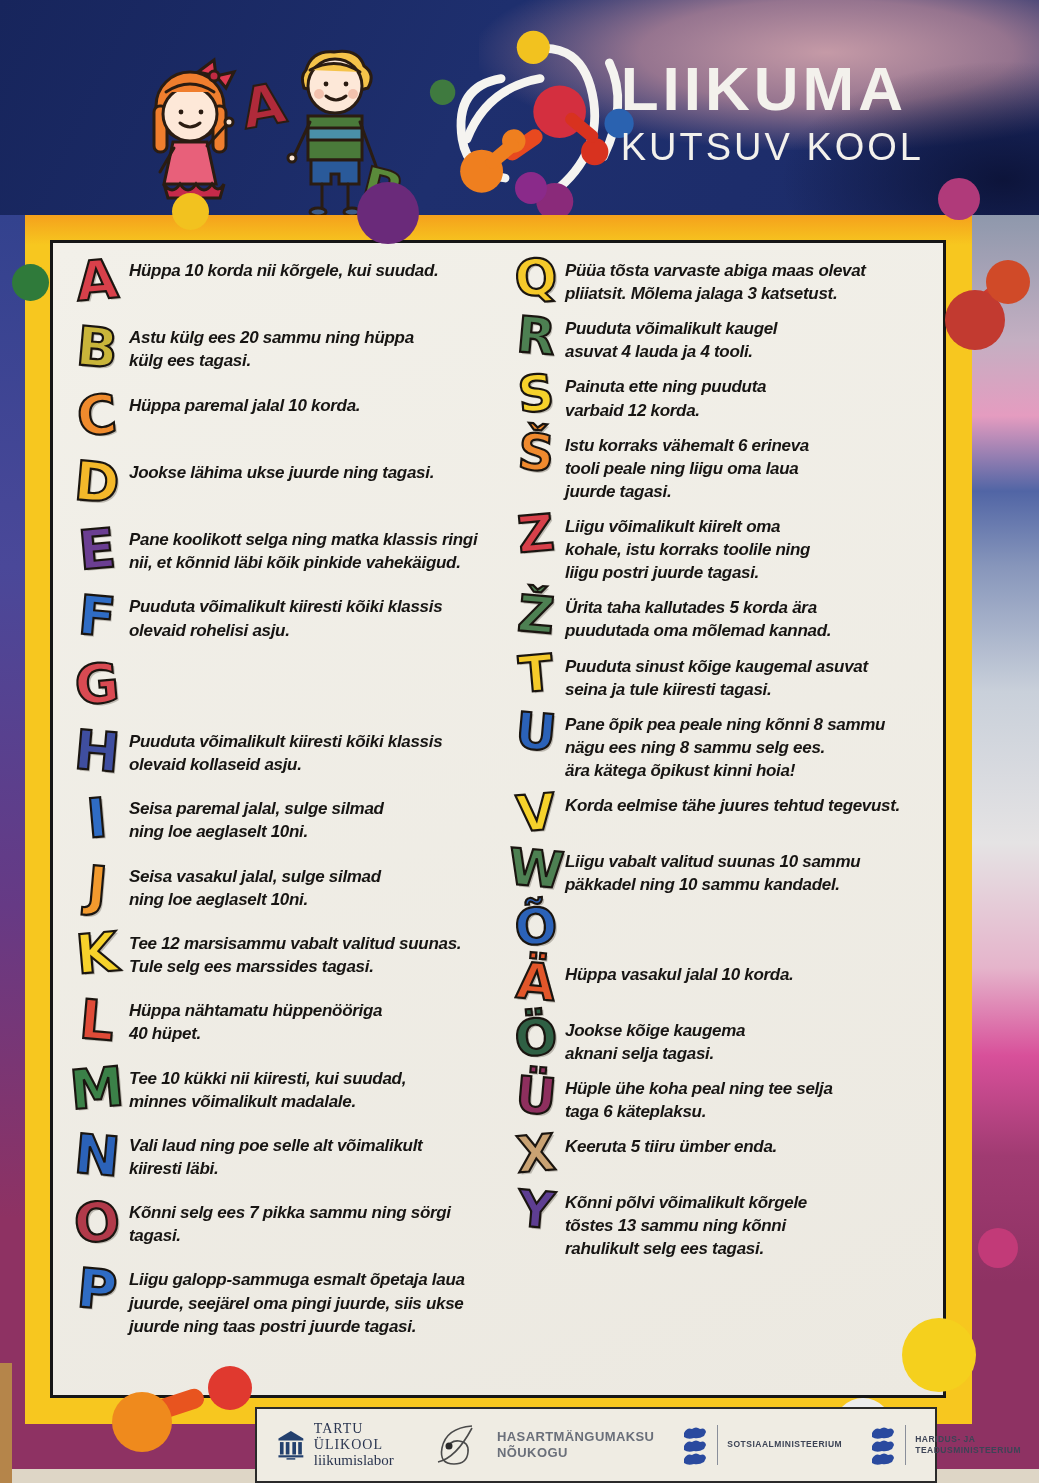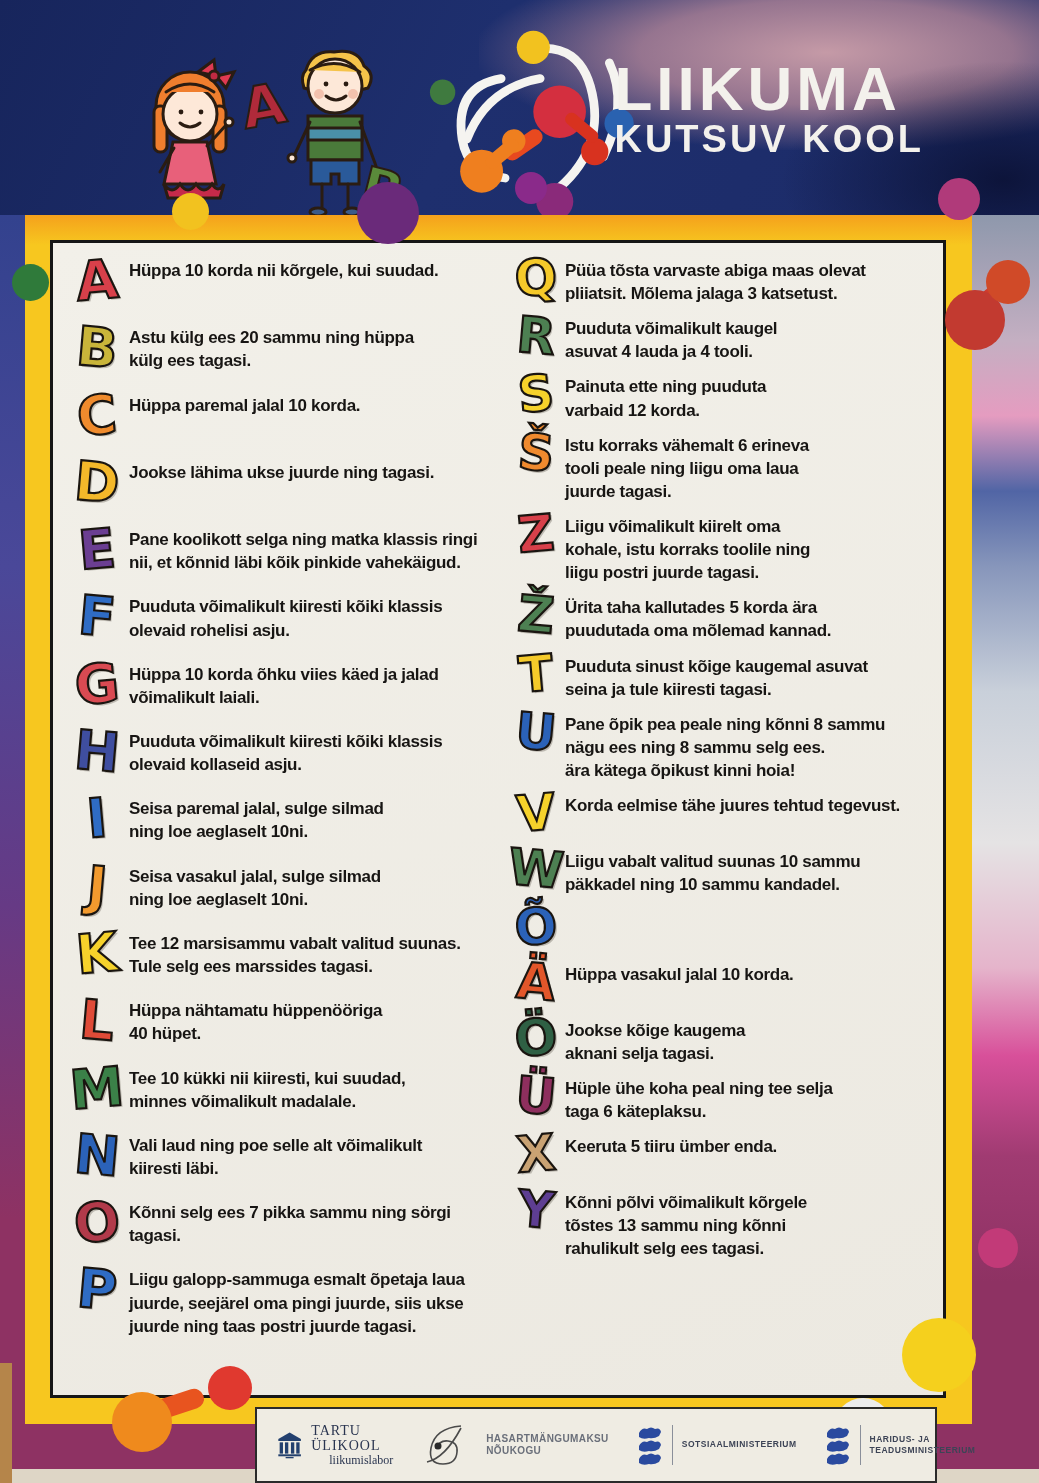--- a/index.html
+++ b/index.html
@@ -7,21 +7,21 @@
          background:#d9d0c0;font-family:"Liberation Sans",sans-serif;}
   
   .hdr{position:absolute;left:0;top:0;width:1039px;height:215px;
        background:linear-gradient(115deg,#17255c 0%,#1e2f6e 45%,#1c2b68 100%);overflow:hidden;}
   .hdr-pink{position:absolute;right:0;top:0;width:560px;height:150px;
        background:radial-gradient(ellipse at 62% 35%,rgba(206,160,170,.95) 0%,rgba(190,140,155,.75) 38%,rgba(190,140,155,0) 72%);}
   .hdr-dark{position:absolute;right:-60px;top:60px;width:320px;height:200px;
        background:radial-gradient(ellipse at 70% 60%,rgba(10,16,50,.85) 0%,rgba(10,16,50,0) 70%);}
   .hdr-title{position:absolute;right:115px;top:58px;text-align:left;color:#f3f1ec;}
   .hdr-title .l1{font-size:62px;font-weight:bold;letter-spacing:4px;line-height:1;}
-  .hdr-title .l2{font-size:38px;font-weight:bold;letter-spacing:3px;line-height:1;}
+  .hdr-title .l2{font-size:38px;font-weight:normal;letter-spacing:3px;line-height:1;margin-top:8px;}
   .kids,.molecule{position:absolute;}
   .kids{left:70px;top:28px;}
   .molecule{left:408px;top:22px;}
   
   .frame{position:absolute;left:0;top:215px;width:1039px;height:1255px;background:#8e3263;}
   .frame-left{position:absolute;left:0;top:0;width:25px;height:100%;
        background:linear-gradient(180deg,#33428e 0%,#4a4899 28%,#663a85 55%,#8e3263 80%);}
   .frame-right{position:absolute;right:0;top:0;width:67px;height:100%;
        background:linear-gradient(180deg,#8e98ac 0%,#c4afc2 10%,#e59cc0 16%,#5165a5 22%,#8796bb 28%,#c9d0da 38%,#e5e3e4 50%,#e5b4cb 60%,#d8509a 67%,#a03b72 75%,#8e3263 85%);}
   .yellow{position:absolute;left:25px;right:67px;top:0;bottom:46px;
@@ -37,34 +37,34 @@
   .item{display:flex;align-items:flex-start;}
   .col-left .item{margin-bottom:16px;}
   .col-right .item{margin-bottom:8px;}
   .letter{flex:0 0 64px;font-family:"DejaVu Sans",sans-serif;font-weight:bold;
        font-size:54px;line-height:.95;text-align:center;
        -webkit-text-stroke:2.2px #1a1510;text-shadow:2px 2px 0 rgba(40,30,20,.25);}
   .col-right .letter{font-size:50px;flex-basis:58px;}
   .item:nth-child(odd) .letter{transform:rotate(-5deg);}
   .item:nth-child(even) .letter{transform:rotate(5deg);}
   .txt{font-size:17px;font-weight:bold;color:#171513;line-height:1.36;
-       letter-spacing:-.3px;white-space:pre-line;padding-top:4px;min-width:0;}
+       letter-spacing:-.3px;white-space:pre-line;padding-top:4px;min-width:0;font-style:italic;}
   
   .dot{position:absolute;border-radius:50%;z-index:5;}
   .svgabs{position:absolute;z-index:5;}
   
   .footer-box{position:absolute;left:255px;top:1407px;width:682px;height:76px;z-index:6;
        background:#efece3;border:2px solid #2a2a2a;display:flex;align-items:center;
        padding:0 20px;box-sizing:border-box;gap:14px;}
   .f-item{display:flex;align-items:center;gap:9px;}
   .f-sep{width:1px;height:40px;background:#8a8f9a;}
   .f-tu{font-family:"Liberation Serif",serif;color:#2a3550;line-height:1.1;}
   .f-tu .a{font-size:14px;letter-spacing:1px;}
-  .f-tu .b{font-size:12px;text-align:right;}
-  .f-sm{font-size:10px;color:#6a6f7a;line-height:1.25;letter-spacing:.4px;font-weight:bold;}
+  .f-tu .b{font-size:15px;}
+  .f-sm{font-size:13px;color:#6a6f7a;line-height:1.25;letter-spacing:.4px;font-weight:bold;}
   .f-min{font-size:8.5px;color:#3d4456;line-height:1.3;letter-spacing:.5px;font-weight:bold;}
   .spacer{flex:1;}
 </style>
 </head>
 <body>
 
 <div class="photo">
 
   <div class="hdr">
     <div class="hdr-pink"></div>
@@ -175,22 +175,20 @@
               <div class="txt">Pane koolikott selga ning matka klassis ringi
 nii, et kõnnid läbi kõik pinkide vahekäigud.</div>
             </div>
             <div class="item">
               <span class="letter" style="color: rgb(47, 108, 196);">F</span>
               <div class="txt">Puuduta võimalikult kiiresti kõiki klassis
 olevaid rohelisi asju.</div>
             </div>
             <div class="item">
               <span class="letter" style="color: rgb(217, 74, 82);">G</span>
-              <div class="txt">Hüppa 10 korda õhku viies käed ja jalad
-võimalikult laiali.</div>
             </div>
             <div class="item">
               <span class="letter" style="color: rgb(63, 78, 160);">H</span>
               <div class="txt">Puuduta võimalikult kiiresti kõiki klassis
 olevaid kollaseid asju.</div>
             </div>
             <div class="item">
               <span class="letter" style="color: rgb(47, 108, 196);">I</span>
               <div class="txt">Seisa paremal jalal, sulge silmad
 ning loe aeglaselt 10ni.</div>

